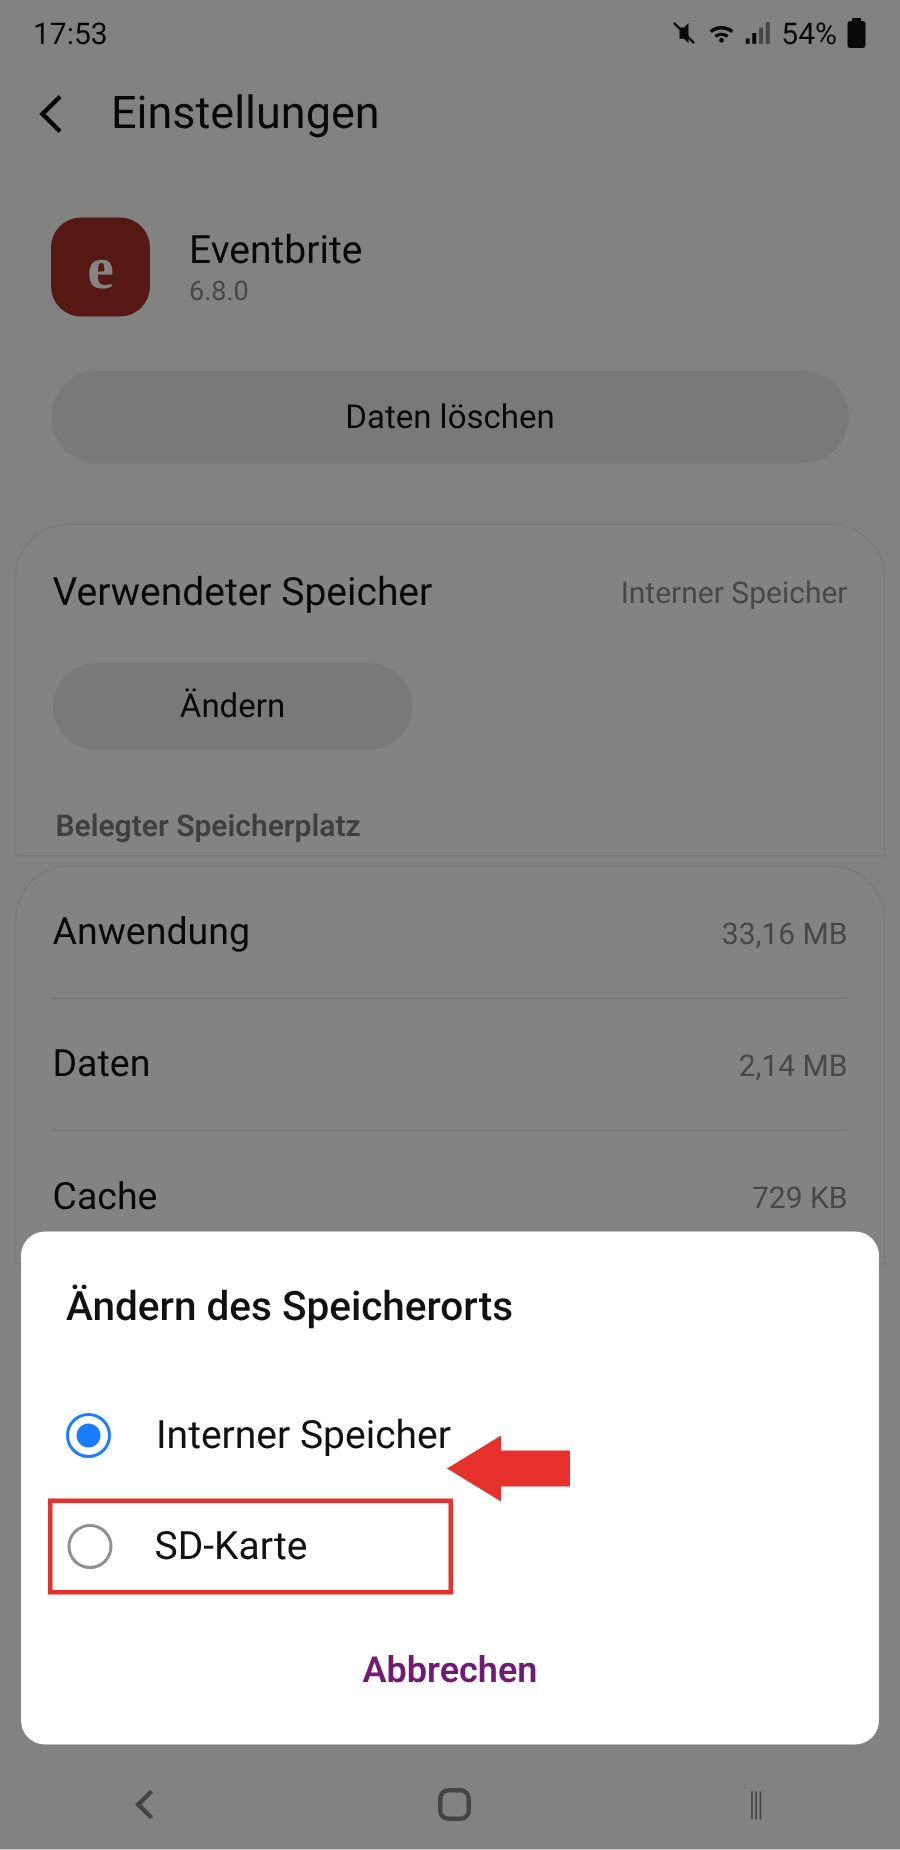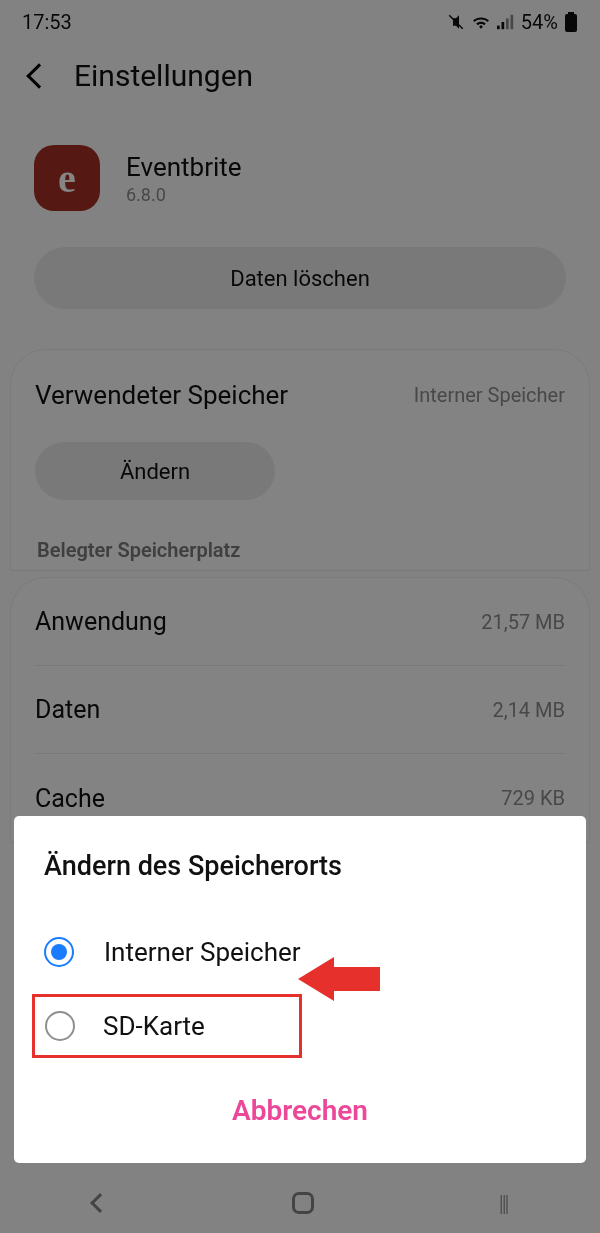--- a/index.html
+++ b/index.html
@@ -39,29 +39,29 @@
   .list-card { background: #fcfcfc; border: 1px solid #eaeaea; border-top-left-radius: 36px; border-top-right-radius: 36px; margin: 6px 10px 0 10px; padding: 0 24px; }
   .row { display: flex; justify-content: space-between; align-items: center; height: 88px; border-bottom: 1px solid #e5e5e5; }
   .row:last-child { border-bottom: none; }
   .row-label { font-size: 25px; color: #111; }
   .row-value { font-size: 20px; color: #8b8b8b; }
 
   
   .overlay { position: absolute; inset: 0; background: rgba(0,0,0,0.48); }
 
   
-  .sheet { position: absolute; left: 14px; right: 14px; bottom: 70px; background: #fff; border-radius: 5px; padding: 34px 30px 14px 30px; }
+  .sheet { position: absolute; left: 14px; right: 14px; bottom: 70px; background: #fff; border-radius: 16px; padding: 34px 30px 14px 30px; }
   .sheet-title { font-size: 27px; color: #111; margin-bottom: 34px; font-weight: 500; }
   .radio-row { display: flex; align-items: center; gap: 30px; height: 72px; }
   .radio { width: 30px; height: 30px; border-radius: 50%; border: 2px solid #8f8f8f; position: relative; flex-shrink: 0; }
   .radio.selected { border-color: #1a7dff; }
   .radio.selected::after { content: ""; position: absolute; inset: 5px; border-radius: 50%; background: #1a7dff; }
   .radio-label { font-size: 26px; color: #111; }
   .highlight-box { border: 3px solid #e6302c; padding: 0px 10px; margin-left: -12px; display: flex; align-items: center; gap: 28px; height: 64px; width: 270px; margin-top: 6px; margin-bottom: 6px; }
-  .sheet-cancel { text-align: center; color: #ec4899; font-size: 28px; font-weight: 600; padding: 30px 0 22px 0; }
+  .sheet-cancel { text-align: center; color: #701a75; font-size: 24px; font-weight: 600; padding: 30px 0 22px 0; }
 
   
   .arrow-wrap { position: absolute; left: 298px; bottom: 232px; display: flex; align-items: center; }
   .arrow-head { width: 0; height: 0; border-top: 22px solid transparent; border-bottom: 22px solid transparent; border-right: 36px solid #e6302c; }
   .arrow-shaft { width: 46px; height: 24px; background: #e6302c; }
 
   
   .navbar { position: absolute; left: 0; right: 0; bottom: 0; height: 60px; display: flex; align-items: center; justify-content: space-around; }
   .nav-back { width: 14px; height: 14px; border-left: 3px solid #444; border-bottom: 3px solid #444; transform: rotate(45deg); }
   .nav-home { width: 22px; height: 22px; border: 3px solid #444; border-radius: 7px; }
@@ -136,21 +136,21 @@
     </div>
     <div class="change-btn">
       <span>Ändern</span>
     </div>
     <div class="section-label">Belegter Speicherplatz</div>
   </div>
 
   <div class="list-card">
     <div class="row">
       <div class="row-label">Anwendung</div>
-      <div class="row-value">21,57 MB</div>
+      <div class="row-value">33,16 MB</div>
     </div>
     <div class="row">
       <div class="row-label">Daten</div>
       <div class="row-value">2,14 MB</div>
     </div>
     <div class="row">
       <div class="row-label">Cache</div>
       <div class="row-value">729 KB</div>
     </div>
   </div>

